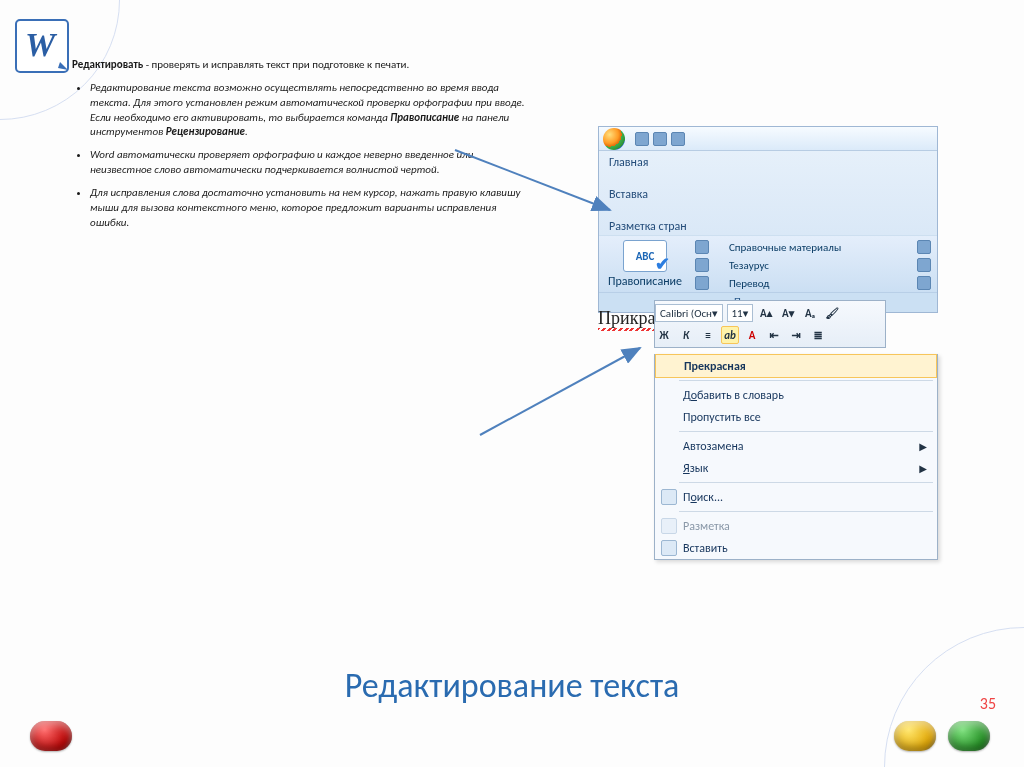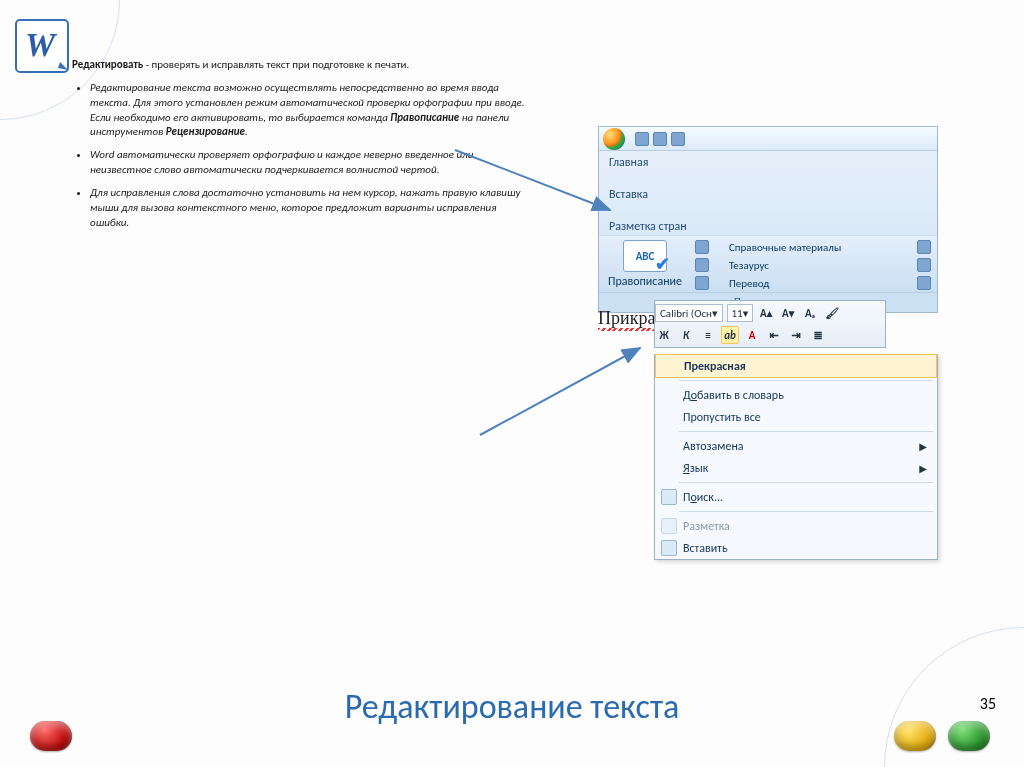--- a/index.html
+++ b/index.html
@@ -81,24 +81,24 @@
   .ctx-item.dim { color:#8a98a8;}
   .ctx-item.dim .ctx-ico { opacity:.5;}
   .ctx-item .ul { text-decoration:underline; }
 
   
   .arrow-line { position:absolute; stroke:#4f81bd; stroke-width:2; fill:none; marker-end:url(#ah);}
   svg.arrows { position:absolute; left:0; top:0; width:1024px; height:767px; pointer-events:none;}
 
   
   .slide-title {
-    position:absolute; left:0; right:0; bottom:40px; text-align:center;
+    position:absolute; left:0; right:0; bottom:61px; text-align:center;
     font-size:34px; color:#2a6bb0;
   }
-  .page-num { position:absolute; right:28px; bottom:54px; font-size:16px; color:#000000;}
+  .page-num { position:absolute; right:28px; bottom:54px; font-size:16px; color:#ef4444;}
 
   
   .light { position:absolute; bottom:16px; width:42px; height:30px; border-radius:16px; box-shadow: inset 0 4px 8px rgba(255,255,255,.5), inset 0 -4px 8px rgba(0,0,0,.35), 0 1px 2px rgba(0,0,0,.3);}
   .light.red { left:30px; background:radial-gradient(circle at 35% 30%, #ff6b6b, #b70000 70%, #5a0000);}
   .light.yellow { right:88px; background:radial-gradient(circle at 35% 30%, #ffe66b, #e0a400 70%, #6b4d00);}
   .light.green { right:34px; background:radial-gradient(circle at 35% 30%, #7de07d, #1f8a1f 70%, #0b3a0b);}
 </style>
 </head>
 <body>
 

